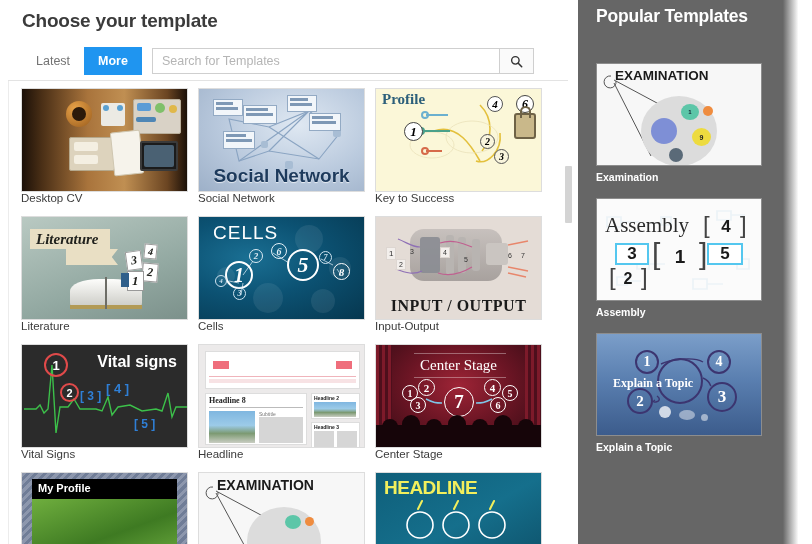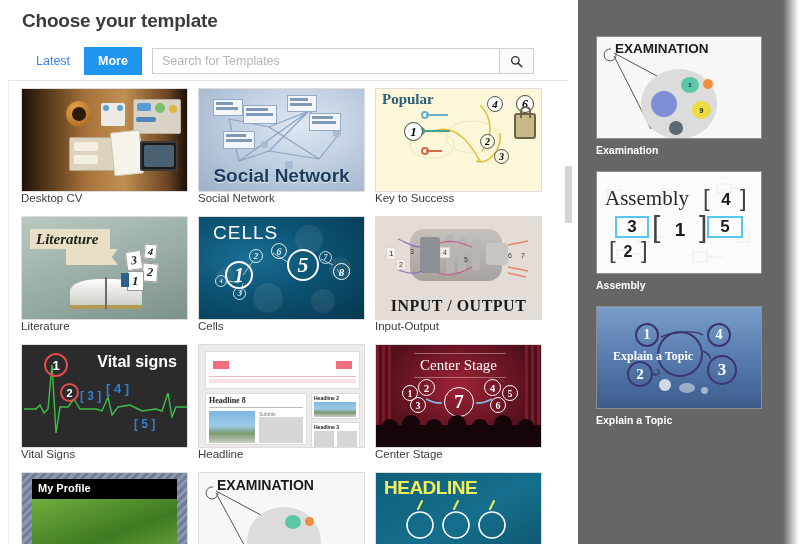--- a/index.html
+++ b/index.html
@@ -25,21 +25,21 @@
     padding: 10px 0 0 22px;
     letter-spacing: -0.2px;
   }
   .toolbar {
     display: flex; align-items: center;
     padding: 14px 0 0 22px;
     height: 44px;
   }
   .tab {
     font-size: 12.5px;
-    color: #3b82f6;
+    color: #737373;
     padding: 6px 14px;
     cursor: pointer;
     user-select: none;
     line-height: 16px;
   }
   .tab.active {
     background: #1f95f0;
     color: #ffffff;
     font-weight: bold;
   }
@@ -378,21 +378,21 @@
                 </div>
               <div class="sn-title">Social Network</div>
             </div>
           </div>
           <div class="card-label">Social Network</div>
         </div>
 
         <div class="card">
           <div class="card-thumb t-key">
             <div class="art">
-              <div class="kts-title">Popular</div>
+              <div class="kts-title">Profile</div>
               <svg width="167" height="104" style="position:absolute;inset:0">
                 <g stroke="#e3c03c" stroke-width="1.6" fill="none">
                   <path d="M58,42 C82,34 96,58 104,72"></path>
                   <path d="M104,16 C118,30 116,50 106,62"></path>
                   <path d="M100,72 C112,76 126,62 124,44"></path>
                 </g>
                 <g stroke="#e9e0b8" stroke-width="1" fill="none" opacity="0.75">
                   <ellipse cx="56" cy="56" rx="22" ry="13"></ellipse>
                   <ellipse cx="96" cy="48" rx="26" ry="16"></ellipse>
                 </g>
@@ -638,20 +638,21 @@
       </div>
     </div>
 
     <div class="vscroll-track">
       <div class="vscroll-thumb"></div>
     </div>
   </div>
 
   <div class="sidebar">
     <div class="sidebar-inner">
+      <div class="sidebar-title">Popular Templates</div>
 
       <div class="side-card" style="margin-top:36px;">
         <div class="side-thumb t-exam">
           <div class="art">
             <div class="ex-title" style="left:18px;top:4px;font-size:13.5px;">EXAMINATION</div>
             <svg width="166" height="103" style="position:absolute;inset:0">
               <g stroke="#555" stroke-width="1" fill="none">
                 <path d="M14,12 a6,6 0 1,0 5,5"></path>
                   <line x1="17" y1="16" x2="88" y2="54"></line>
                   <line x1="17" y1="19" x2="54" y2="92"></line>

